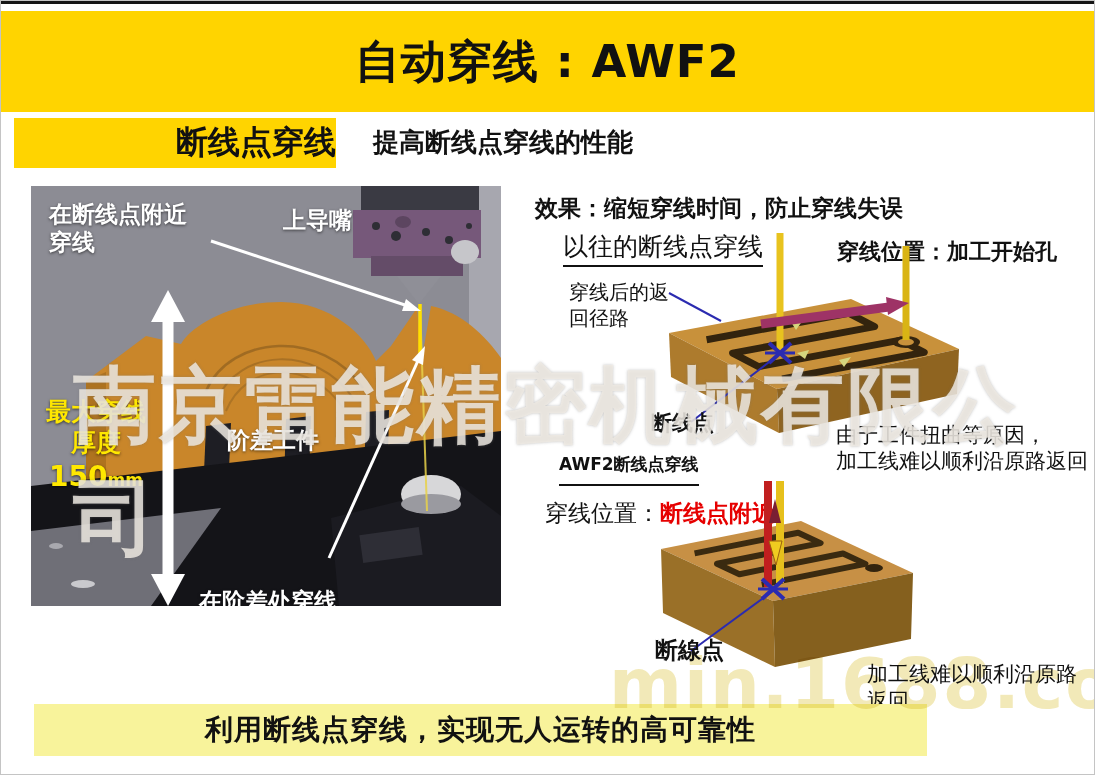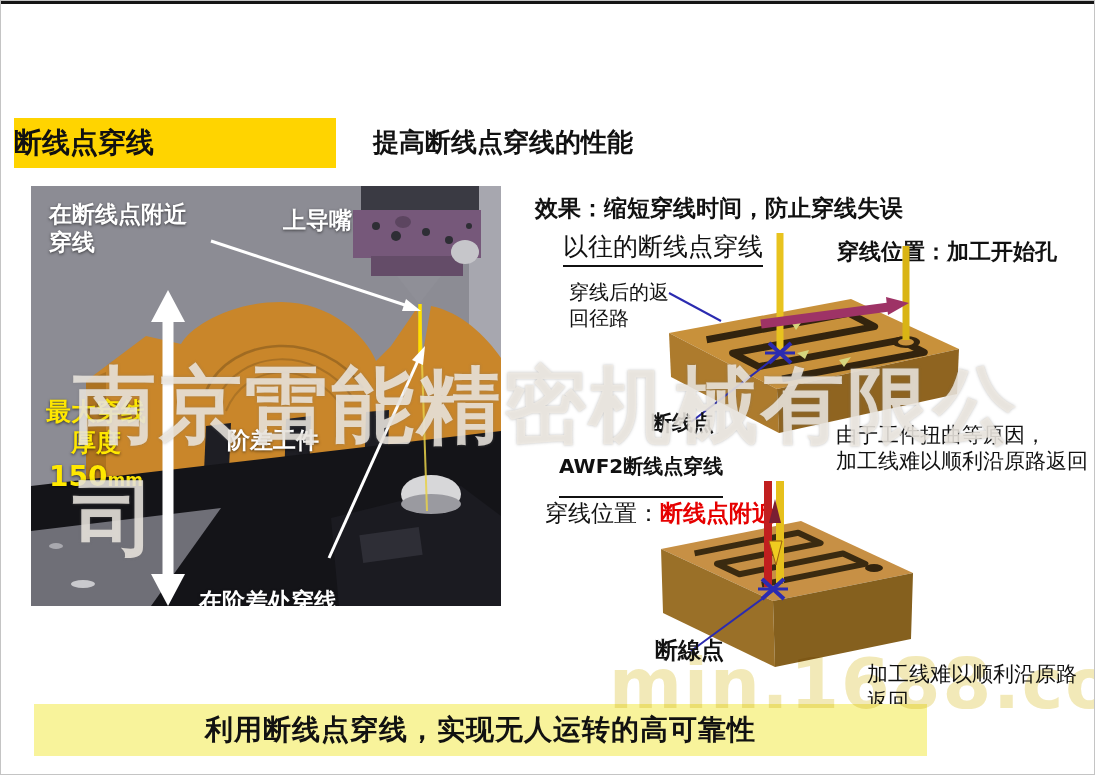--- a/index.html
+++ b/index.html
@@ -8,22 +8,22 @@
            border:1px solid #c4c4c4; overflow:hidden; }
   .abs { position:absolute; }
   .pre { white-space:pre-line; }
 
   .topline { left:0; top:0; width:1095px; height:3px; background:#151515; }
   .header { left:0; top:10px; width:1093px; height:101px; background:#FFD400;
             display:flex; align-items:center; justify-content:center; }
   .header .title { font-size:45px; font-weight:bold; color:#111; letter-spacing:1px; }
 
   .section-label { left:13px; top:117px; width:322px; height:50px; background:#FFD400;
-                   display:flex; align-items:center; justify-content:flex-start;
-                   font-size:28px; font-weight:bold; color:#111; }
+                   display:flex; align-items:center; justify-content:flex-end;
+                   font-size:32px; font-weight:bold; color:#111; }
   .section-subtitle { left:372px; top:124px; font-size:26px; font-weight:bold; color:#111; }
 
   
   .photo { left:30px; top:185px; width:470px; height:420px; background:#8C8C94; overflow:hidden; }
   .photo .cap { position:absolute; color:#fff; font-weight:bold;
                 text-shadow:0 1px 3px rgba(0,0,0,.6); line-height:1.22; }
   .cap-near { left:18px; top:14px; font-size:23px; }
   .cap-guide { left:252px; top:20px; font-size:23px; }
   .cap-step { left:196px; top:240px; font-size:23px; }
   .cap-thread-step { left:168px; top:368px; font-size:23px;margin-top:33px; }
@@ -34,22 +34,22 @@
   .thickness .unit { font-size:17px; }
 
   
   .effect { left:534px; top:192px; font-size:23px; font-weight:600; color:#111; }
   .h-old { left:562px; top:229px; font-size:25px; font-weight:normal; color:#111;
            border-bottom:2px solid #111; padding-bottom:2px; }
   .pos1 { left:836px; top:236px; font-size:22px; color:#111;font-weight:bold; }
   .return-path { left:568px; top:278px; font-size:20px; color:#111; line-height:1.3; }
   .break1 { left:650px; top:408px; font-size:21px; font-weight:600; color:#111; }
   .note1 { left:835px; top:422px; font-size:21px; color:#111; line-height:1.22; }
-  .h-awf2 { left:558px; top:452px; font-size:20px; font-weight:bold; color:#111;
-            border-bottom:2px solid #111; padding-bottom:16px; }
+  .h-awf2 { left:558px; top:452px; font-size:17px; font-weight:bold; color:#111;
+            border-bottom:2px solid #111; padding-bottom:8px; }
   .pos2 { left:544px; top:497px; font-size:23px; color:#111; }
   .pos2 .red { color:#E60000; font-weight:bold; }
   .break2 { left:654px; top:634px; font-size:23px; font-weight:bold; color:#111; }
   .note2 { left:866px; top:660px; font-size:21px; color:#111; line-height:1.28; }
 
   .footer { left:33px; top:703px; width:893px; height:52px; background:#F8F39B;
             display:flex; align-items:center; justify-content:center; }
   .footer .txt { font-size:28px; font-weight:bold; color:#111; letter-spacing:1px; }
 
   .wm-company { left:72px; top:350px; width:980px; font-size:83px; font-weight:bold;
@@ -62,20 +62,23 @@
   .d1 { left:640px; top:225px; }
   .d2 { left:630px; top:468px; }
 </style>
 </head>
 <body>
 
 <div class="slide">
 
   <div class="abs topline"></div>
 
+  <div class="abs header">
+    <span class="title">自动穿线 : AWF2</span>
+  </div>
 
   <div class="abs section-label">
     <span>断线点穿线</span>
   </div>
   <div class="abs section-subtitle">提高断线点穿线的性能</div>
 
   <div class="abs photo">
     <svg width="470" height="420" viewBox="0 0 470 420" style="left:0;top:0">
       <rect x="0" y="0" width="470" height="420" fill="#8C8C94"></rect>
       <rect x="438" y="0" width="32" height="420" fill="#A7A7AF"></rect>

